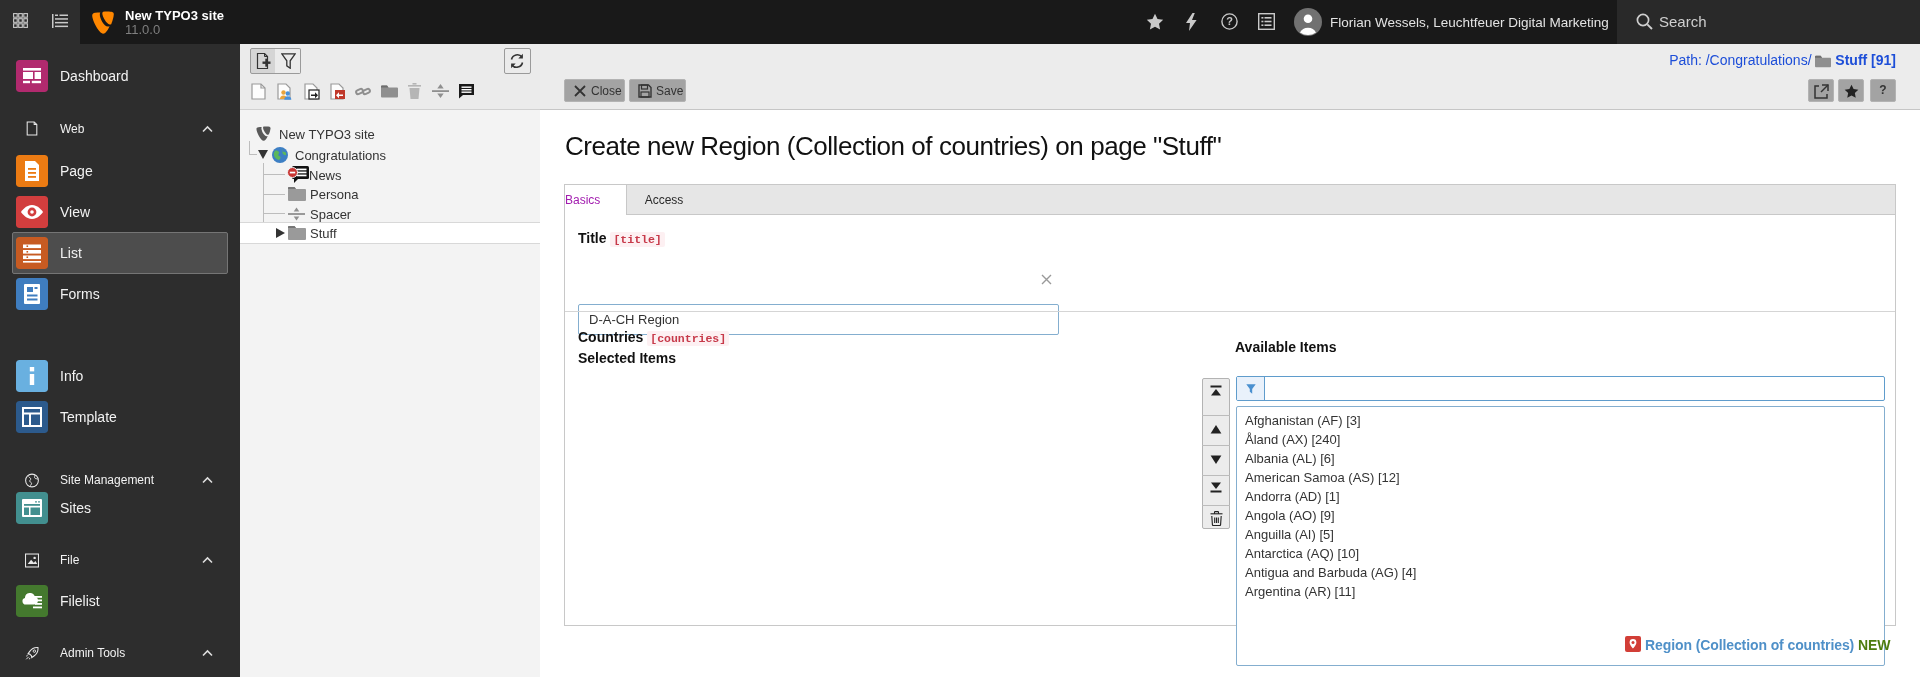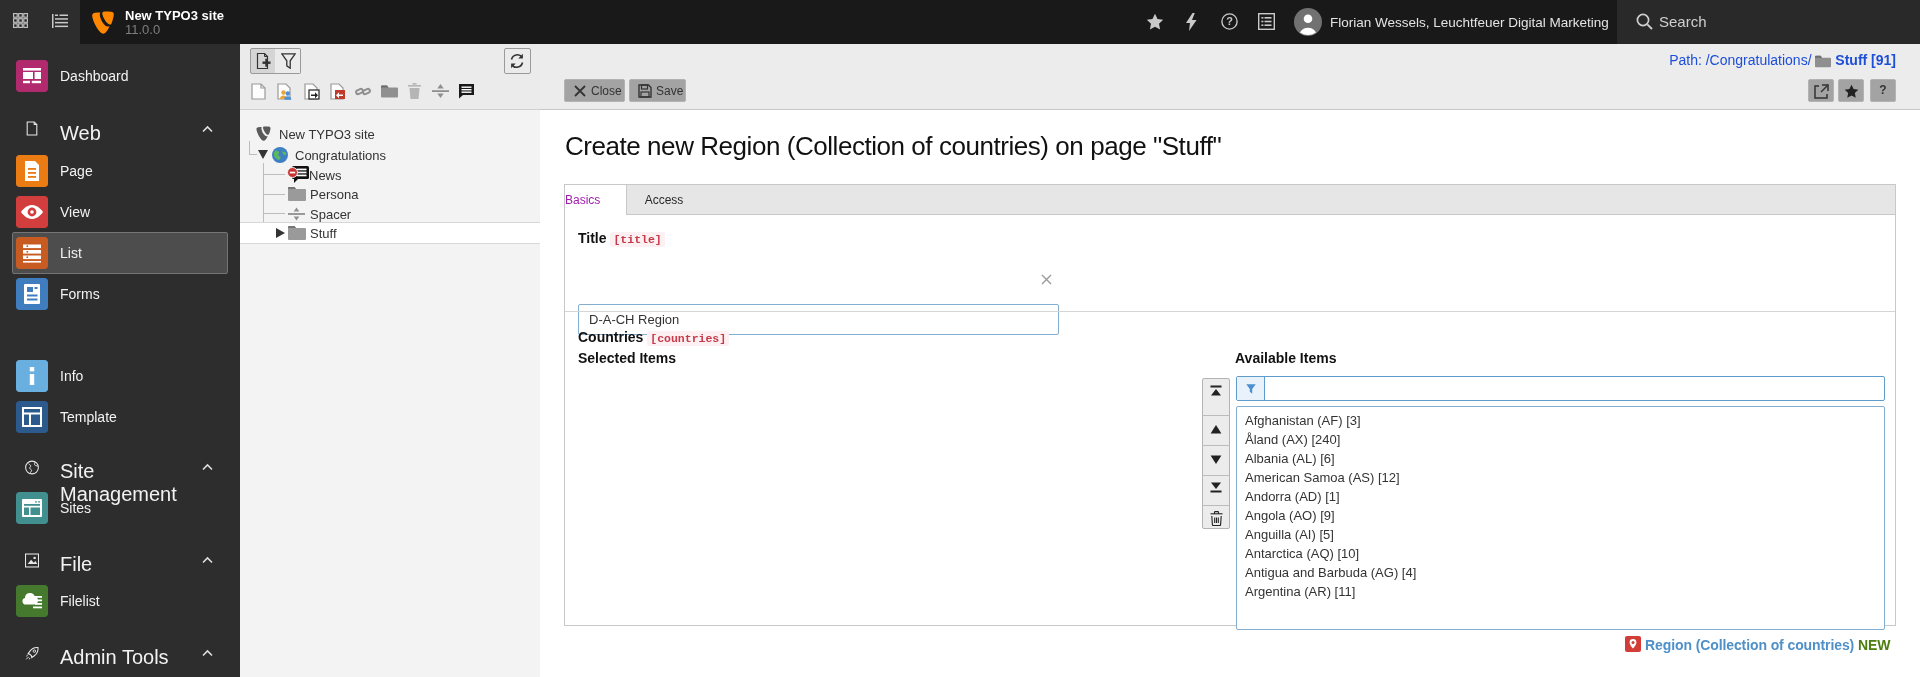--- a/index.html
+++ b/index.html
@@ -13,21 +13,21 @@
 #topbar .searchblock { left:1617px; top:0; width:303px; height:44px; background:#292929; color:#cfcfcf; font-size:15px; }
 .sitename { left:125px; top:8px; color:#fff; font-size:13px; font-weight:bold; line-height:16px; }
 .siteversion { left:125px; top:22px; color:#7f7f7f; font-size:13px; line-height:16px; }
 .topuser { color:#e3e3e3; font-size:13.5px; }
 
 
 #sidebar { left:0; top:44px; width:240px; height:633px; background:#2d2d2d; }
 .mitem { position:absolute; left:0; width:240px; height:41px; color:#f2f2f2; font-size:14px; }
 .mitem .micon { position:absolute; left:16px; top:4px; width:32px; height:32px; border-radius:3px; }
 .mitem .mlabel { position:absolute; left:60px; top:12.5px; }
-.mhead { position:absolute; left:0; width:201px; height:20px; color:#f2f2f2; font-size:20px; }
+.mhead { position:absolute; left:0; width:201px; height:20px; color:#f2f2f2; font-size:12px; }
 .mhead .hlabel { position:absolute; left:60px; top:2px; }
 .mhead .hicon { position:absolute; left:25px; top:1.5px; width:14px; height:15px; }
 .chev { position:absolute; left:202px; top:4px; width:11px; height:11px; }
 .msel { position:absolute; left:12px; width:216px; height:42px; background:#4d4d4d; border:1px solid #757575; border-radius:2px; }
 
 
 #treepanel { left:240px; top:44px; width:300px; height:633px; background:#f3f3f3; }
 #treetoolbar { left:0; top:0; width:300px; height:66px; background:#ebebeb; border-bottom:1px solid #d0d0d0; }
 .tbtn { position:absolute; border:1px solid #9a9a9a; background:#ebebeb; border-radius:2px; }
 .trow { position:absolute; left:0; width:300px; height:20px; font-size:13px; color:#333; }
@@ -241,21 +241,21 @@
         <rect width="32" height="32" rx="3" fill="#2c5a8c"></rect>
       <g fill="none" stroke="#fff" stroke-width="2">
           <rect x="7" y="7" width="18" height="18"></rect>
           <line x1="7" y1="12.5" x2="25" y2="12.5"></line>
           <line x1="14" y1="12.5" x2="14" y2="25"></line>
         </g>
     </svg>
     <div class="mlabel">Template</div>
   </div>
 
-  <div class="mhead" style="top:414px">
+  <div class="mhead" style="top:427px">
     <svg class="hicon" viewBox="0 0 16 16">
         <circle cx="8" cy="8" r="7.3" fill="none" stroke="#e8e8e8" stroke-width="1.2"></circle>
         <path d="M4 3.5 c1 1.5 2 1 2.5 2.5 c0.4 1.2 -1.5 1.6 -1 3 c0.5 1.4 2 0.8 2 2.5 c0 1.2 -0.8 1.7 -1.6 2.3 M11 2.2 c0.5 1.3 -0.6 2 0.3 3.1 c0.8 1 2.2 0.3 3.3 1.2" fill="none" stroke="#e8e8e8" stroke-width="1.1"></path>
       </svg>
     <div class="hlabel">Site Management</div>
     <svg class="chev" viewBox="0 0 11 11">
         <path d="M1 7.5 L5.5 3 L10 7.5" fill="none" stroke="#ddd" stroke-width="1.6"></path>
       </svg>
   </div>
 
@@ -514,21 +514,21 @@
   <div id="formpanel">
     <div class="flabel" style="left:13px;top:15px">Title <span class="chip">[title]</span></div>
     <input id="titleinput" value="D-A-CH Region" style="padding-left: 10px;">
     <svg class="abs" style="left:476px;top:59px" width="11" height="11" viewBox="0 0 11 11">
         <path d="M1 1 L10 10 M10 1 L1 10" stroke="#999" stroke-width="1.4"></path>
       </svg>
     <div class="divider"></div>
 
     <div class="flabel" style="left:13px;top:114px">Countries <span class="chip">[countries]</span></div>
     <div class="flabel" style="left:13px;top:135px">Selected Items</div>
-    <div class="flabel" style="left:670px;top:135px">Available Items</div>
+    <div class="flabel" style="left:670px;top:124px">Available Items</div>
 
 
     <div class="abs" style="left:637px;top:162.5px;width:28px;height:151px;background:#ececec;border:1px solid #b3b3b3;border-radius:2px">
       <div class="mcell">
           <svg style="margin:6px auto 0" width="12" height="11" viewBox="0 0 12 11">
             <rect x="0.5" y="0.5" width="11" height="2" fill="#222"></rect>
             <path d="M6 4 l5 6.5 h-10 z" fill="#222"></path>
           </svg>
         </div>
       <div class="mcell">
@@ -560,21 +560,21 @@
     </div>
 
     <div class="abs" style="left:671px;top:160.5px;width:649px;height:25px;border:1px solid #5f9ccc;border-radius:2px;background:#fff">
       <div class="abs" style="left:0;top:0;width:28px;height:23px;background:#e9f1fb;border-right:1px solid #5f9ccc">
         <svg style="margin:7px auto 0;display:block" width="10" height="10" viewBox="0 0 10 10">
             <path d="M0.3 0.3 h9.4 l-3.5 4.6 v4.8 l-2.4-1.9 v-2.9 Z" fill="#4a90d0"></path>
           </svg>
       </div>
     </div>
 
-    <div class="listbox" style="left:671px;top:191px;width:649px;height:224px;padding-top:4px;overflow:hidden">
+    <div class="listbox" style="left:671px;top:191px;width:649px;height:260px;padding-top:4px;overflow:hidden">
       <div class="lbitem">Afghanistan (AF) [3]</div>
       <div class="lbitem">Åland (AX) [240]</div>
       <div class="lbitem">Albania (AL) [6]</div>
       <div class="lbitem">American Samoa (AS) [12]</div>
       <div class="lbitem">Andorra (AD) [1]</div>
       <div class="lbitem">Angola (AO) [9]</div>
       <div class="lbitem">Anguilla (AI) [5]</div>
       <div class="lbitem">Antarctica (AQ) [10]</div>
       <div class="lbitem">Antigua and Barbuda (AG) [4]</div>
       <div class="lbitem">Argentina (AR) [11]</div>

